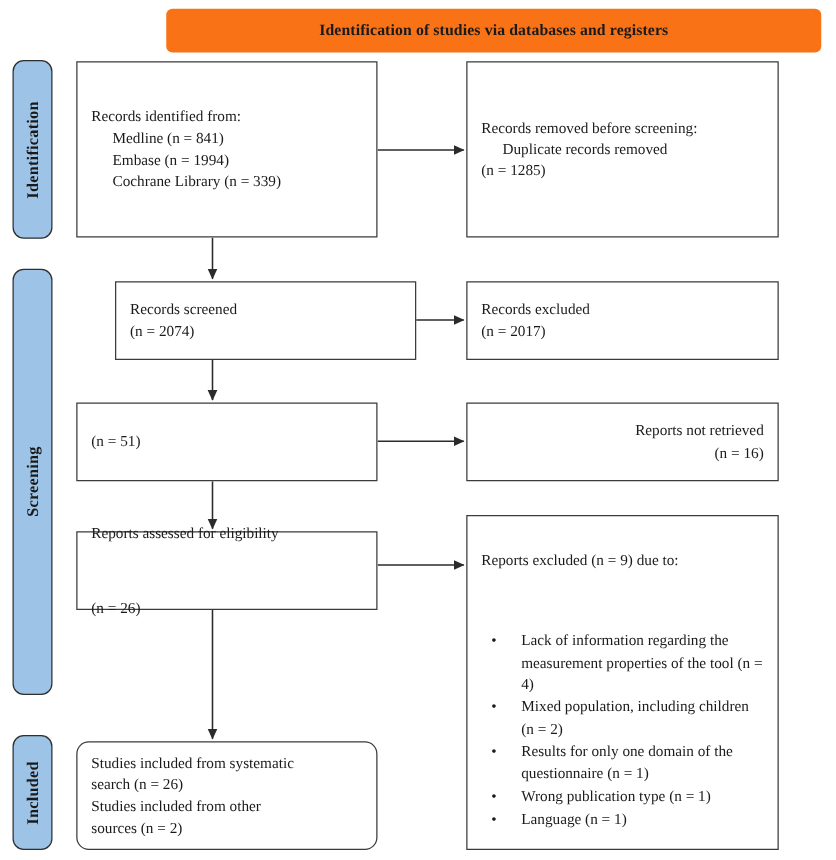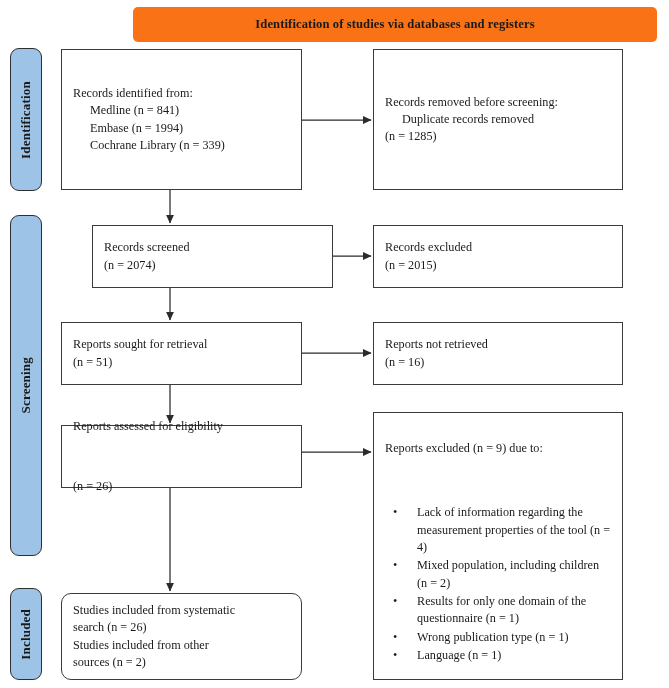--- a/index.html
+++ b/index.html
@@ -97,21 +97,21 @@
   
   #box-identified   { left: 61px; top: 49px;  width: 241px; height: 141px; }
   #box-screened     { left: 61px; top: 225px; width: 241px; height: 63px; margin-left: 31px;  }
   #box-sought       { left: 61px; top: 322px; width: 241px; height: 63px;  }
   #box-assessed     { left: 61px; top: 425px; width: 241px; height: 63px; gap: 43px;  }
   #box-included     { left: 61px; top: 593px; width: 241px; height: 87px; border-radius: 10px;  }
 
   
   #box-removed      { left: 373px; top: 49px;  width: 250px; height: 141px; }
   #box-excluded     { left: 373px; top: 225px; width: 250px; height: 63px;  }
-  #box-notretrieved { left: 373px; top: 322px; width: 250px; height: 63px;  }
+  #box-notretrieved { left: 373px; top: 322px; width: 250px; height: 63px; align-items: flex-end;  }
   #box-excl-reasons {
     left: 373px; top: 412px; width: 250px; height: 268px;
     justify-content: flex-start;
     padding-top: 27px;
     gap: 30px;
   }
 
   
   .reason-list {
     list-style: none;
@@ -193,21 +193,20 @@
     <p class="indent">Embase (n = 1994)</p>
     <p class="indent">Cochrane Library (n = 339)</p>
   </div>
 
   <div class="box" id="box-screened">
     <p>Records screened</p>
     <p>(n = 2074)</p>
   </div>
 
   <div class="box" id="box-sought">
-    <p>Reports sought for retrieval</p>
     <p>(n = 51)</p>
   </div>
 
   <div class="box" id="box-assessed">
     <p>Reports assessed for eligibility</p>
     <p>(n = 26)</p>
   </div>
 
   <div class="box" id="box-included">
     <p>Studies included from systematic</p>
@@ -217,21 +216,21 @@
   </div>
 
   <div class="box" id="box-removed">
     <p>Records removed before screening:</p>
     <p class="indent">Duplicate records removed</p>
     <p>(n = 1285)</p>
   </div>
 
   <div class="box" id="box-excluded">
     <p>Records excluded</p>
-    <p>(n = 2015)</p>
+    <p>(n = 2017)</p>
   </div>
 
   <div class="box" id="box-notretrieved">
     <p>Reports not retrieved</p>
     <p>(n = 16)</p>
   </div>
 
   <div class="box" id="box-excl-reasons">
     <p>Reports excluded (n = 9) due to:</p>
     <ul class="reason-list" id="reason-list">

